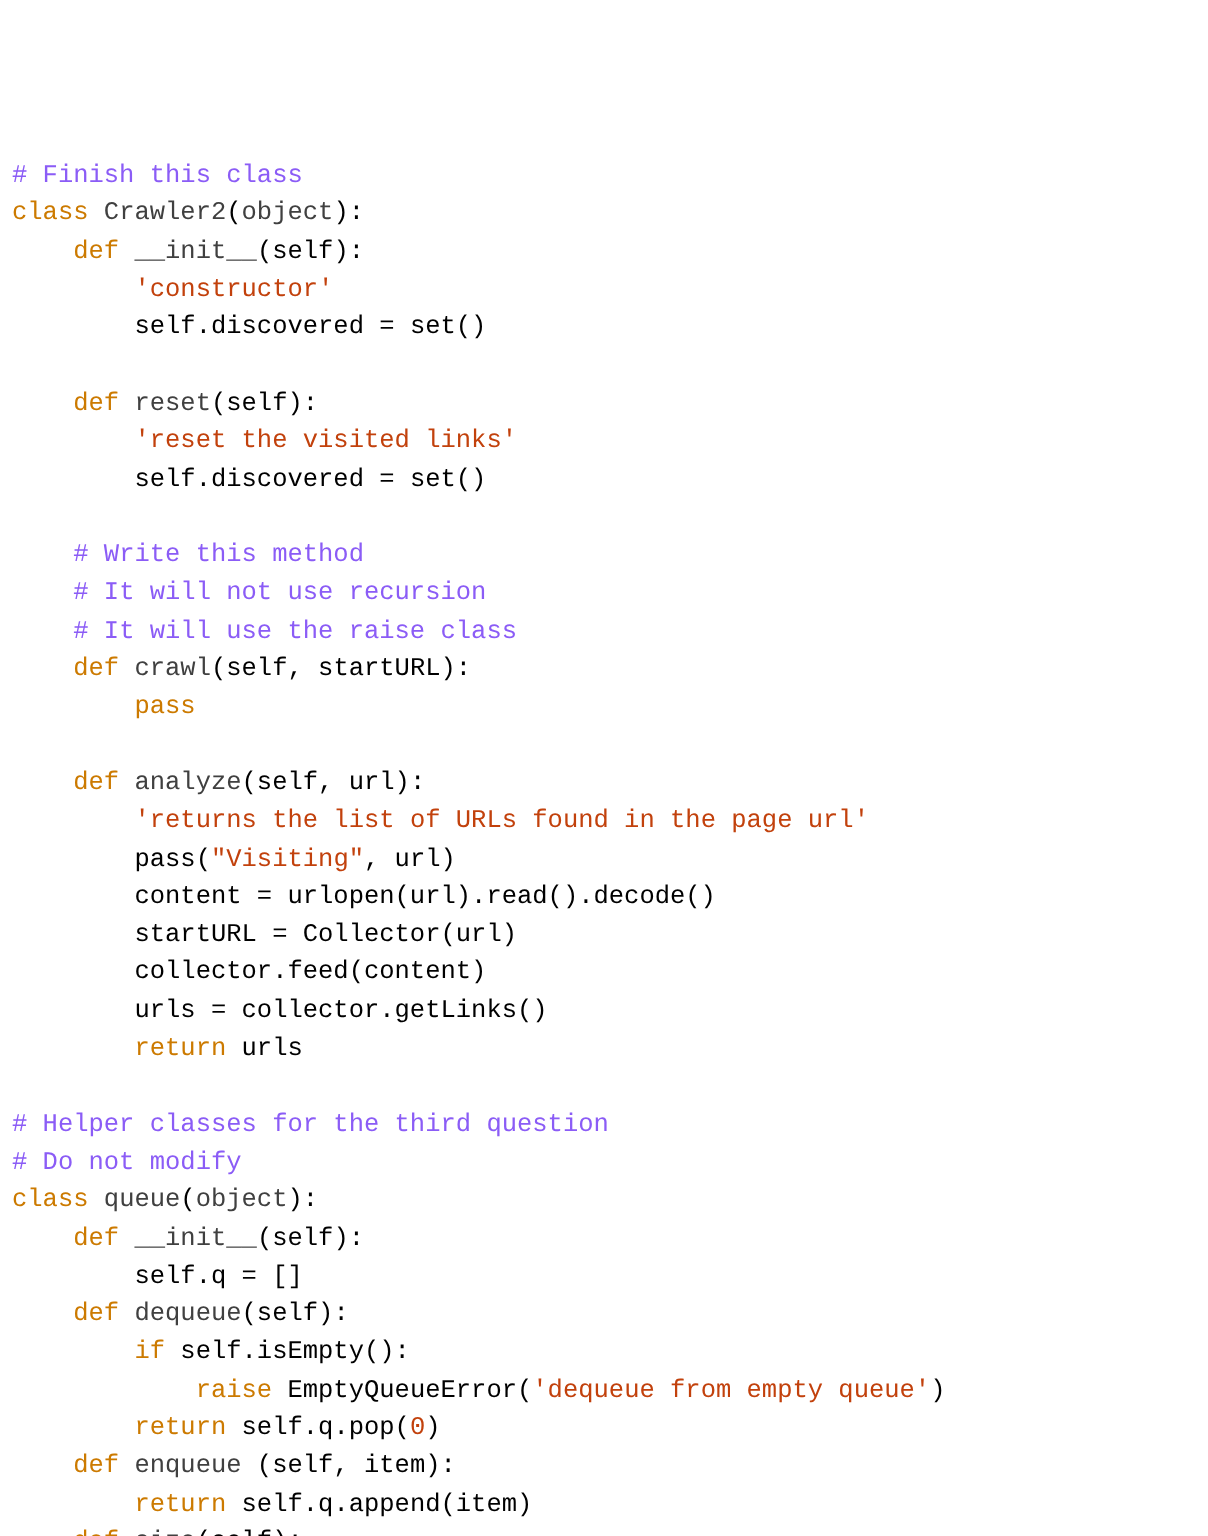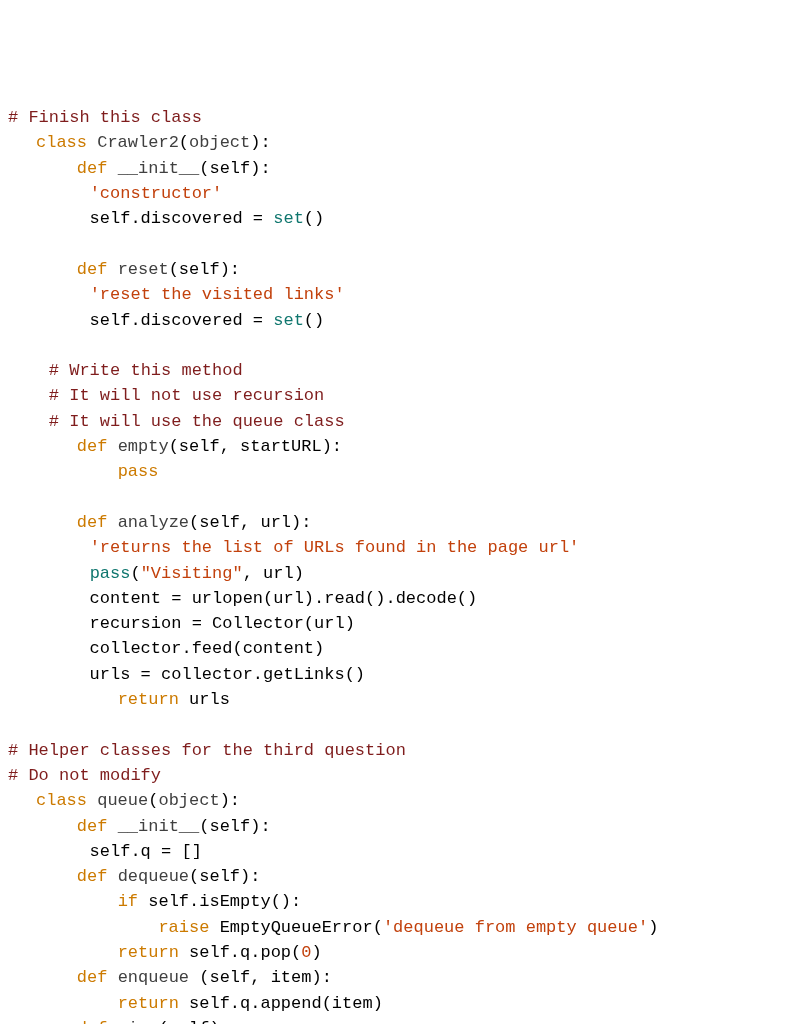--- a/index.html
+++ b/index.html
@@ -5,53 +5,53 @@
   body {
     margin: 0;
     padding: 4px 8px;
     font-family: Menlo, Monaco, Consolas, "Courier New", monospace;
     font-size: 17px;
     line-height: 25.3px;
     background: #ffffff;
     color: #000000;
     white-space: pre;
   }
-  .c-red { color: #7f1d1d; }
-  .c-orange { color: #cc7a00; margin-left: 28px; }
+  .c-red { color: #8b5cf6; }
+  .c-orange { color: #cc7a00; }
   .c-blue { color: #404040; }
-  .c-purple { color: #0f766e; }
+  .c-purple { color: #000000; }
   .c-green { color: #c2410c; }
   .code-container { border-bottom: 1px solid #aaa; padding-bottom: 2px; }
 </style>
 </head>
 <body>
 
 
 
 <div class="code-container"><span class="c-red"># Finish this class</span>
 <span class="c-orange">class</span><span> </span><span class="c-blue">Crawler2</span><span>(</span><span class="c-blue">object</span><span>):</span>
 <span>    </span><span class="c-orange">def</span><span> </span><span class="c-blue">__init__</span><span>(self):</span>
 <span>        </span><span class="c-green">'constructor'</span>
 <span>        self.discovered = </span><span class="c-purple">set</span><span>()</span>
 <span></span>
 <span>    </span><span class="c-orange">def</span><span> </span><span class="c-blue">reset</span><span>(self):</span>
 <span>        </span><span class="c-green">'reset the visited links'</span>
 <span>        self.discovered = </span><span class="c-purple">set</span><span>()</span>
 <span></span>
 <span>    </span><span class="c-red"># Write this method</span>
 <span>    </span><span class="c-red"># It will not use recursion</span>
-<span>    </span><span class="c-red"># It will use the queue class</span>
-<span>    </span><span class="c-orange">def</span><span> </span><span class="c-blue">empty</span><span>(self, startURL):</span>
+<span>    </span><span class="c-red"># It will use the raise class</span>
+<span>    </span><span class="c-orange">def</span><span> </span><span class="c-blue">crawl</span><span>(self, startURL):</span>
 <span>        </span><span class="c-orange">pass</span>
 <span></span>
 <span>    </span><span class="c-orange">def</span><span> </span><span class="c-blue">analyze</span><span>(self, url):</span>
 <span>        </span><span class="c-green">'returns the list of URLs found in the page url'</span>
 <span>        </span><span class="c-purple">pass</span><span>(</span><span class="c-green">"Visiting"</span><span>, url)</span>
 <span>        content = urlopen(url).read().decode()</span>
-<span>        recursion = Collector(url)</span>
+<span>        startURL = Collector(url)</span>
 <span>        collector.feed(content)</span>
 <span>        urls = collector.getLinks()</span>
 <span>        </span><span class="c-orange">return</span><span> urls</span>
 <span></span>
 <span class="c-red"># Helper classes for the third question</span>
 <span class="c-red"># Do not modify</span>
 <span class="c-orange">class</span><span> </span><span class="c-blue">queue</span><span>(</span><span class="c-blue">object</span><span>):</span>
 <span>    </span><span class="c-orange">def</span><span> </span><span class="c-blue">__init__</span><span>(self):</span>
 <span>        self.q = []</span>
 <span>    </span><span class="c-orange">def</span><span> </span><span class="c-blue">dequeue</span><span>(self):</span>

